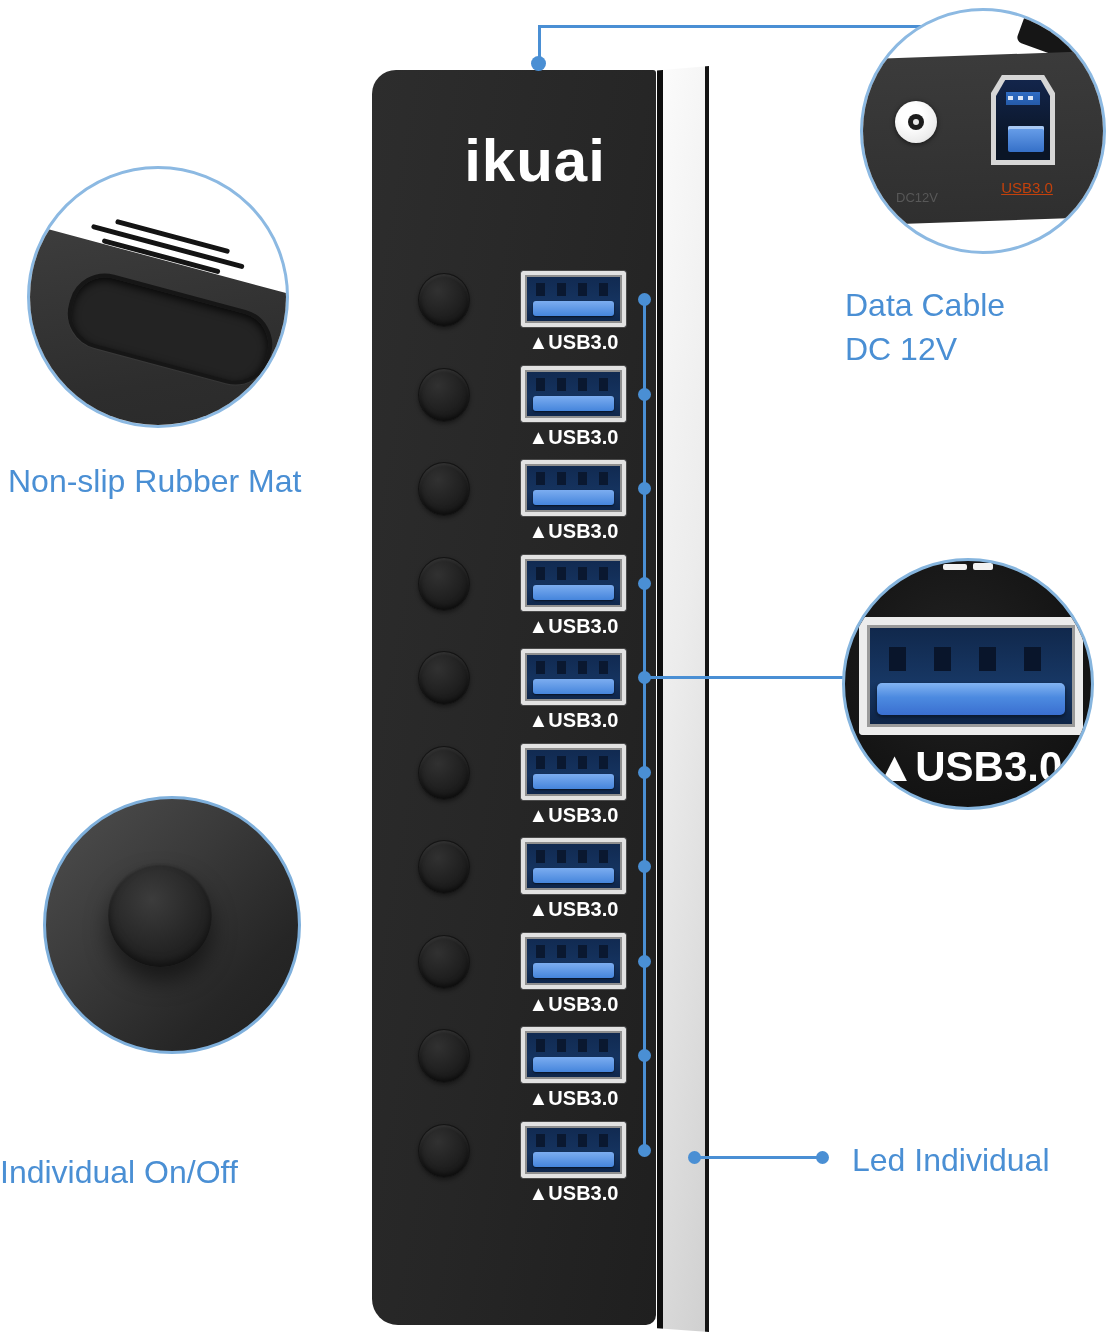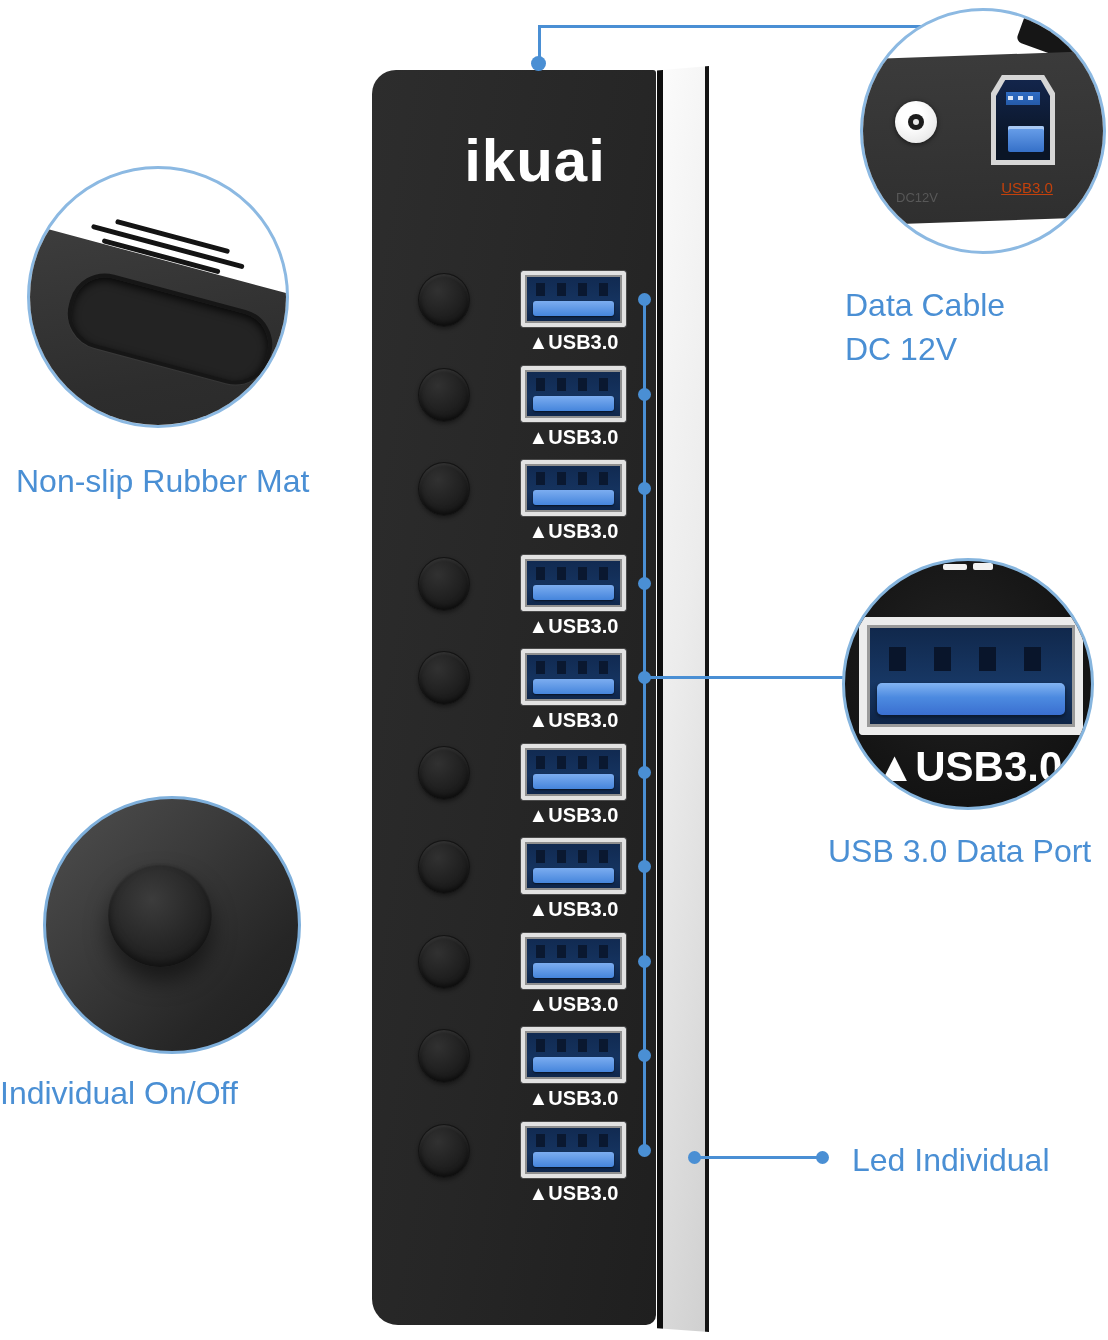--- a/index.html
+++ b/index.html
@@ -175,24 +175,24 @@
   }
   .bl-btn{
     position:absolute; left:62px; top:64px; width:104px; height:104px; border-radius:50%;
     background:radial-gradient(circle at 42% 35%, #3c3c3c, #242424 58%, #1c1c1c 88%);
     box-shadow:0 14px 22px rgba(0,0,0,.5), inset 0 2px 2px rgba(255,255,255,.08), inset 0 -4px 8px rgba(0,0,0,.5);
   }
   
   .caption{
     position:absolute; color:#4a8fd4; font-size:32px; line-height:42px; text-align:left;
   }
-  .cap-mat{left:16px; top:460px; width:318px;}
+  .cap-mat{left:8px; top:460px; width:318px;}
   .cap-cable{left:845px; top:283px; width:245px; line-height:44px;}
   .cap-dataport{left:828px; top:830px; width:278px;}
-  .cap-switches{left:0; top:1073px; width:312px; line-height:40px;}
+  .cap-switches{left:0; top:1152px; width:312px; line-height:40px;}
   .cap-led{left:852px; top:1139px; width:206px;}
 </style>
 </head>
 <body>
 
 <div class="stage">
 
   <div class="hub-body"></div>
   <div class="hub-strip"></div>
   <div class="hub-logo">ikuai</div>
@@ -353,21 +353,20 @@
 
   <div class="co-circle circle-mr">
     <div class="mr-frag1"></div>
     <div class="mr-frag2"></div>
     <div class="mr-port">
       <div class="mr-pins"></div>
       <div class="mr-tongue"></div>
     </div>
     <div class="mr-port-label">▲USB3.0</div>
   </div>
-  <div class="caption cap-dataport">USB 3.0 Data Port</div>
 
   <div class="co-circle circle-bl">
     <div class="bl-btn"></div>
   </div>
   <div class="caption cap-switches">
     <div>Individual On/Off</div>
   </div>
 
   <div class="caption cap-led">Led Individual</div>
 

